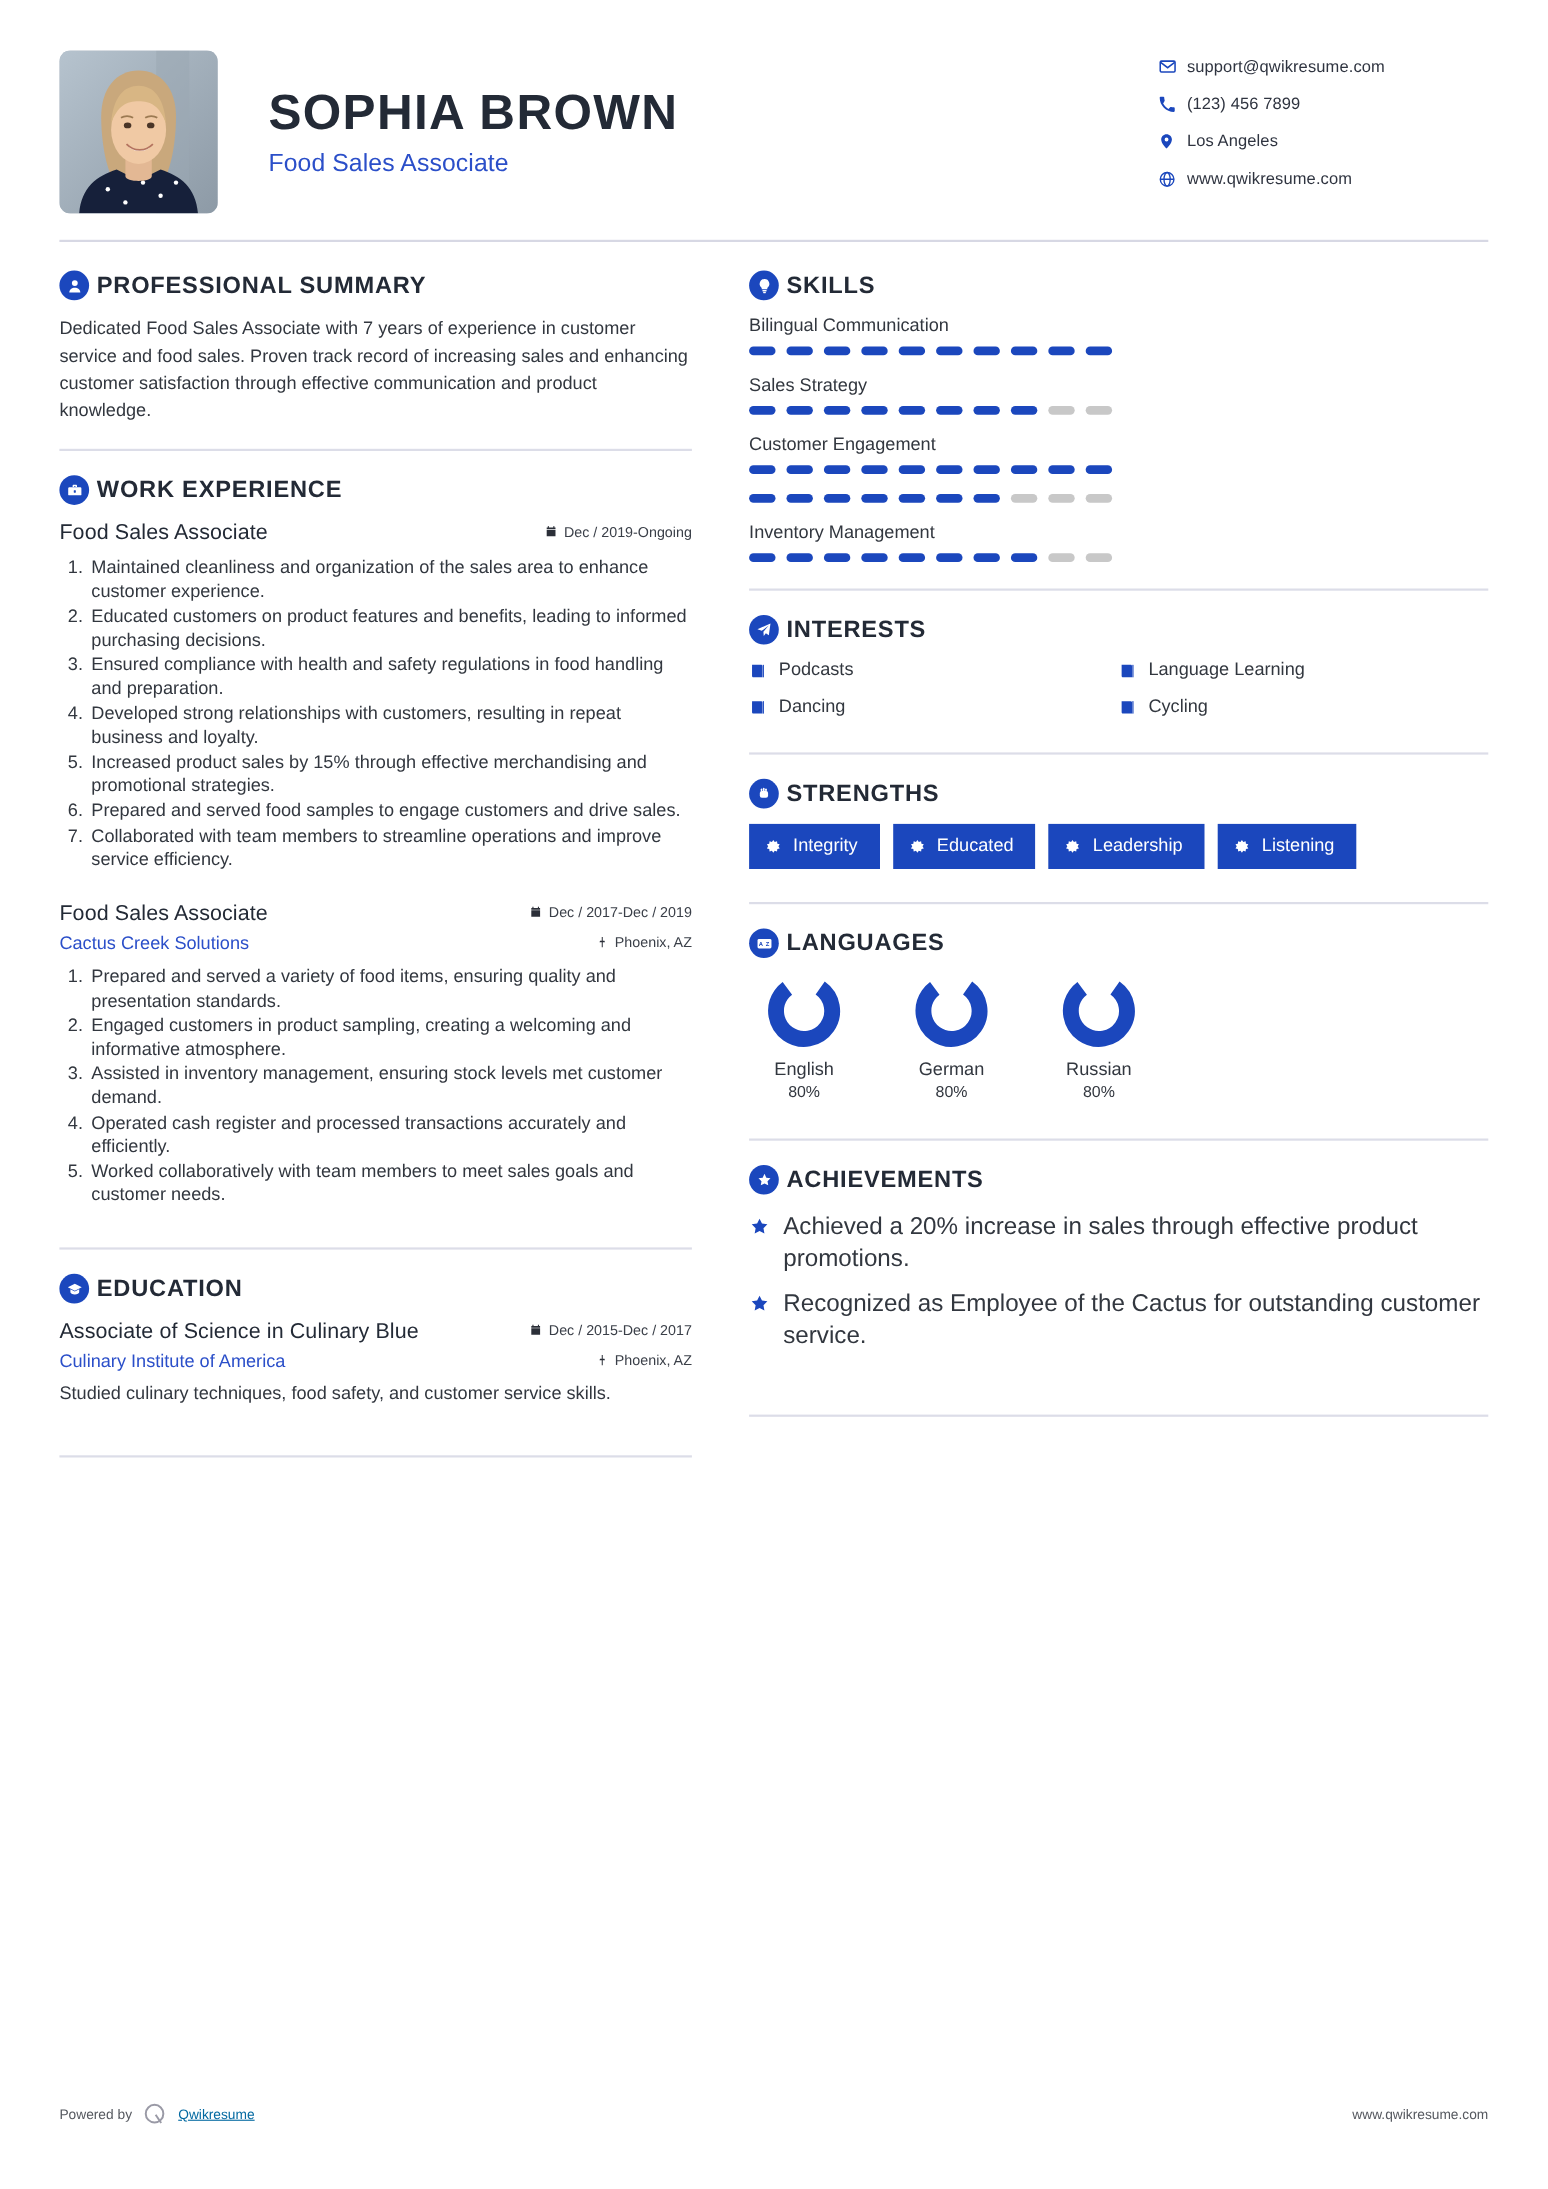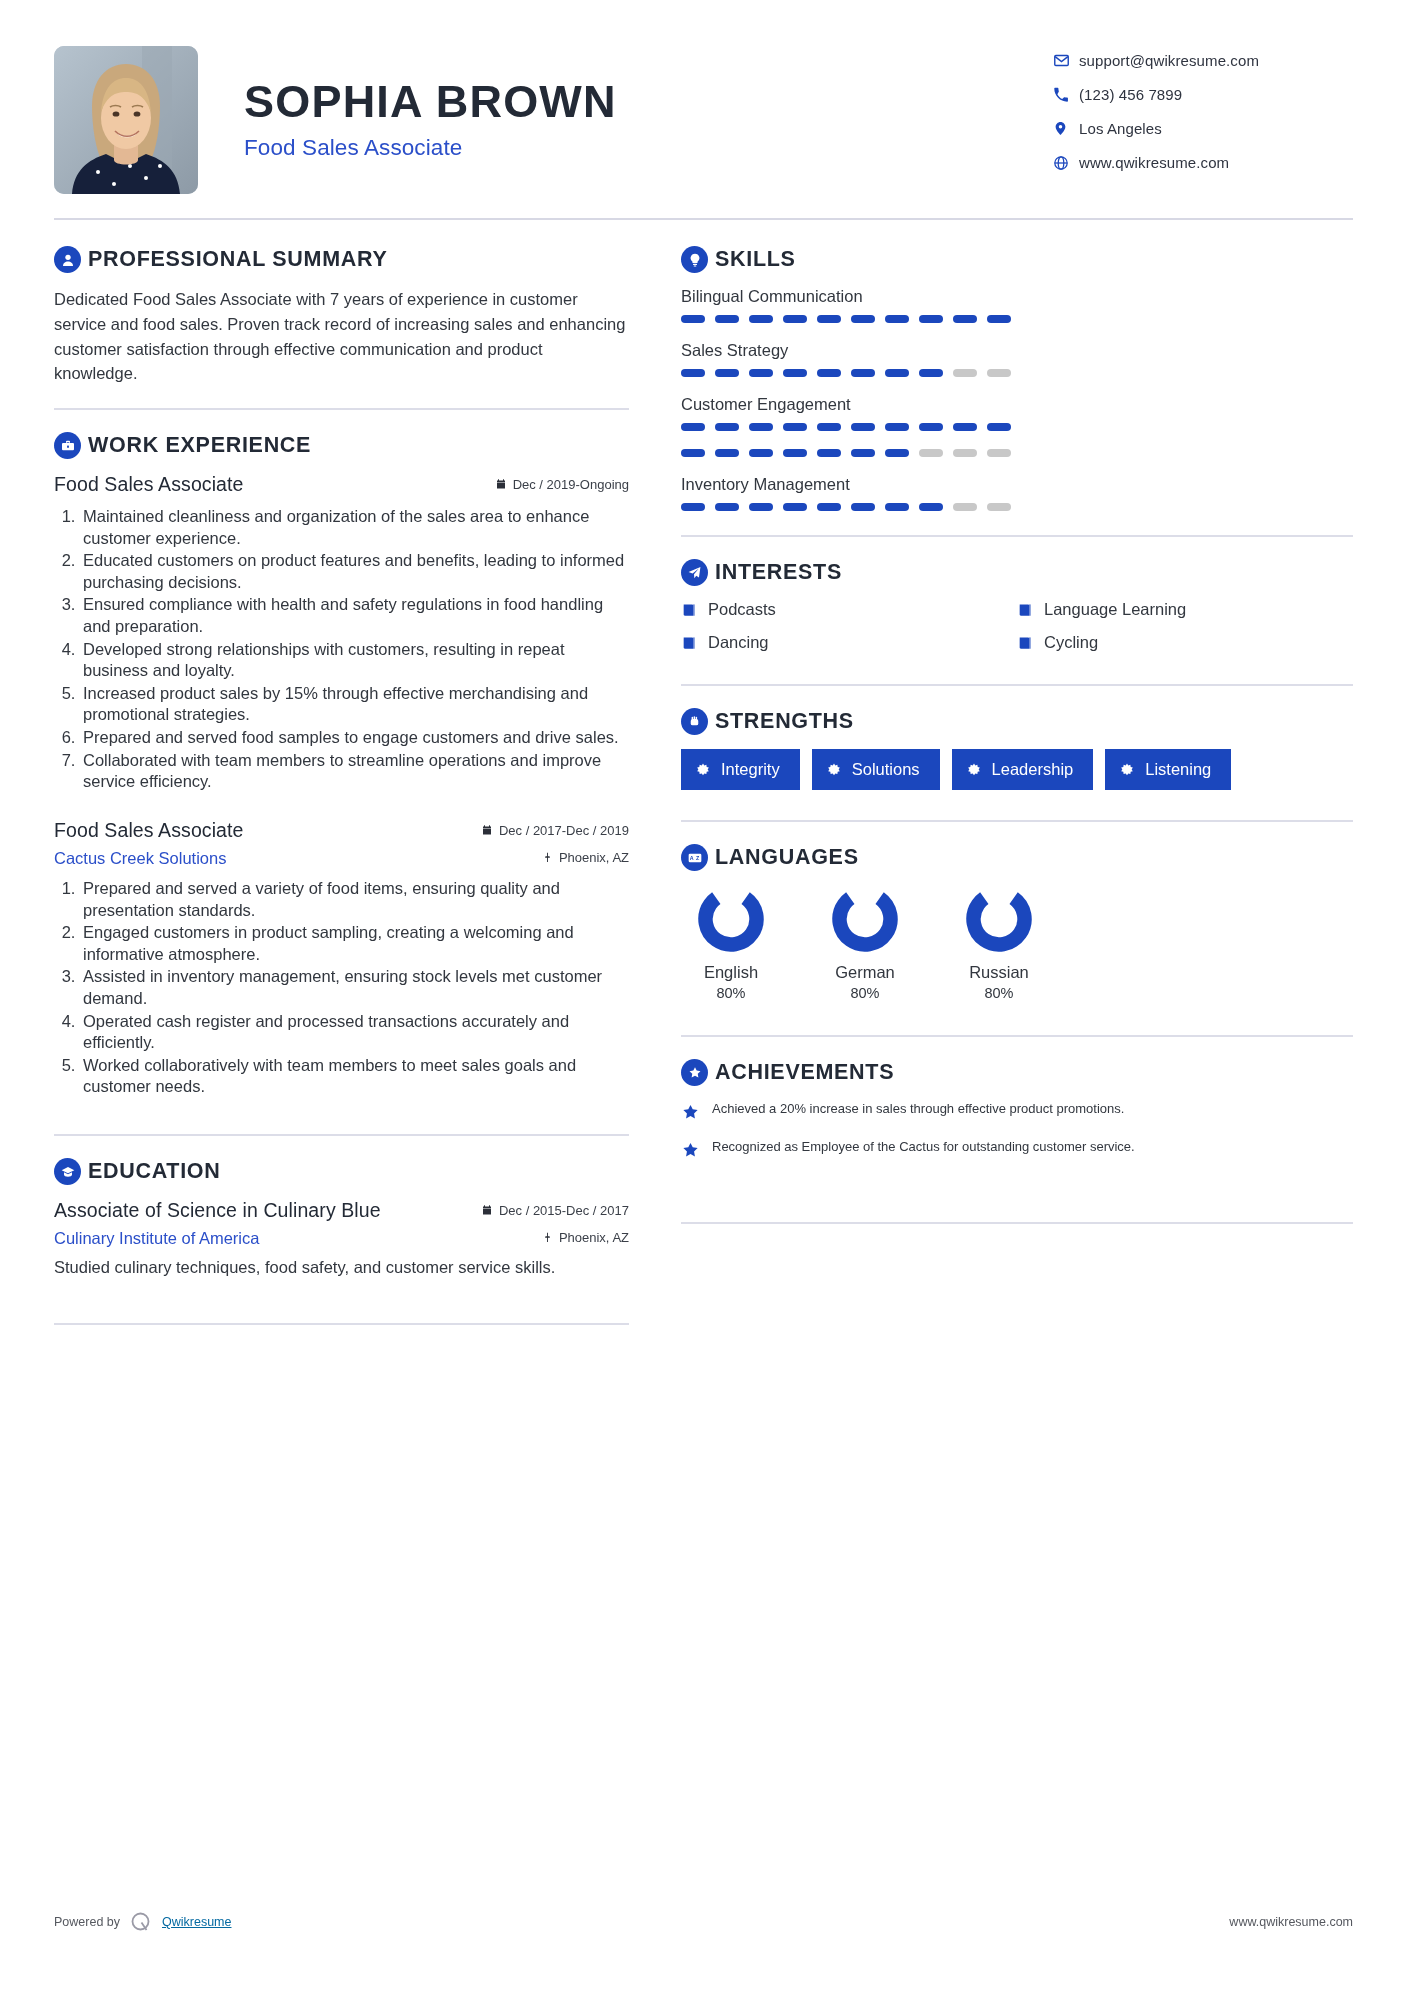--- a/index.html
+++ b/index.html
@@ -217,21 +217,21 @@
   .lang { width: 100px; text-align: center; }
   .lang .ring { width: 68px; height: 68px; margin: 0 auto; }
   .lang-name { font-size: 16.5px; color: #32373f; margin-top: 10px; }
   .lang-pct  { font-size: 14.5px; color: #32373f; margin-top: 3px; }
 
   
   .ach {
     display: flex;
     gap: 12px;
     margin-bottom: 12px;
-    font-size: 13px;
+    font-size: 22px;
     line-height: 1.32;
     color: #32373f;
   }
   .ach .star { flex: 0 0 auto; padding-top: 3px; }
 
   
   .footer {
     position: absolute;
     left: 54px;
     right: 54px;
@@ -617,21 +617,21 @@
           <div class="tag">
             <svg width="14" height="14" viewBox="0 0 24 24" fill="#ffffff">
               <path d="M12 1l2.2 3.1L17.8 3l.5 3.8 3.7.9-2 3.3 2 3.3-3.7.9-.5 3.8-3.6-1.1L12 21l-2.2-3.1-3.6 1.1-.5-3.8-3.7-.9 2-3.3-2-3.3 3.7-.9.5-3.8 3.6 1.1z"></path>
             </svg>
             <span>Integrity</span>
           </div>
           <div class="tag">
             <svg width="14" height="14" viewBox="0 0 24 24" fill="#ffffff">
               <path d="M12 1l2.2 3.1L17.8 3l.5 3.8 3.7.9-2 3.3 2 3.3-3.7.9-.5 3.8-3.6-1.1L12 21l-2.2-3.1-3.6 1.1-.5-3.8-3.7-.9 2-3.3-2-3.3 3.7-.9.5-3.8 3.6 1.1z"></path>
             </svg>
-            <span>Solutions</span>
+            <span>Educated</span>
           </div>
           <div class="tag">
             <svg width="14" height="14" viewBox="0 0 24 24" fill="#ffffff">
               <path d="M12 1l2.2 3.1L17.8 3l.5 3.8 3.7.9-2 3.3 2 3.3-3.7.9-.5 3.8-3.6-1.1L12 21l-2.2-3.1-3.6 1.1-.5-3.8-3.7-.9 2-3.3-2-3.3 3.7-.9.5-3.8 3.6 1.1z"></path>
             </svg>
             <span>Leadership</span>
           </div>
           <div class="tag">
             <svg width="14" height="14" viewBox="0 0 24 24" fill="#ffffff">
               <path d="M12 1l2.2 3.1L17.8 3l.5 3.8 3.7.9-2 3.3 2 3.3-3.7.9-.5 3.8-3.6-1.1L12 21l-2.2-3.1-3.6 1.1-.5-3.8-3.7-.9 2-3.3-2-3.3 3.7-.9.5-3.8 3.6 1.1z"></path>

